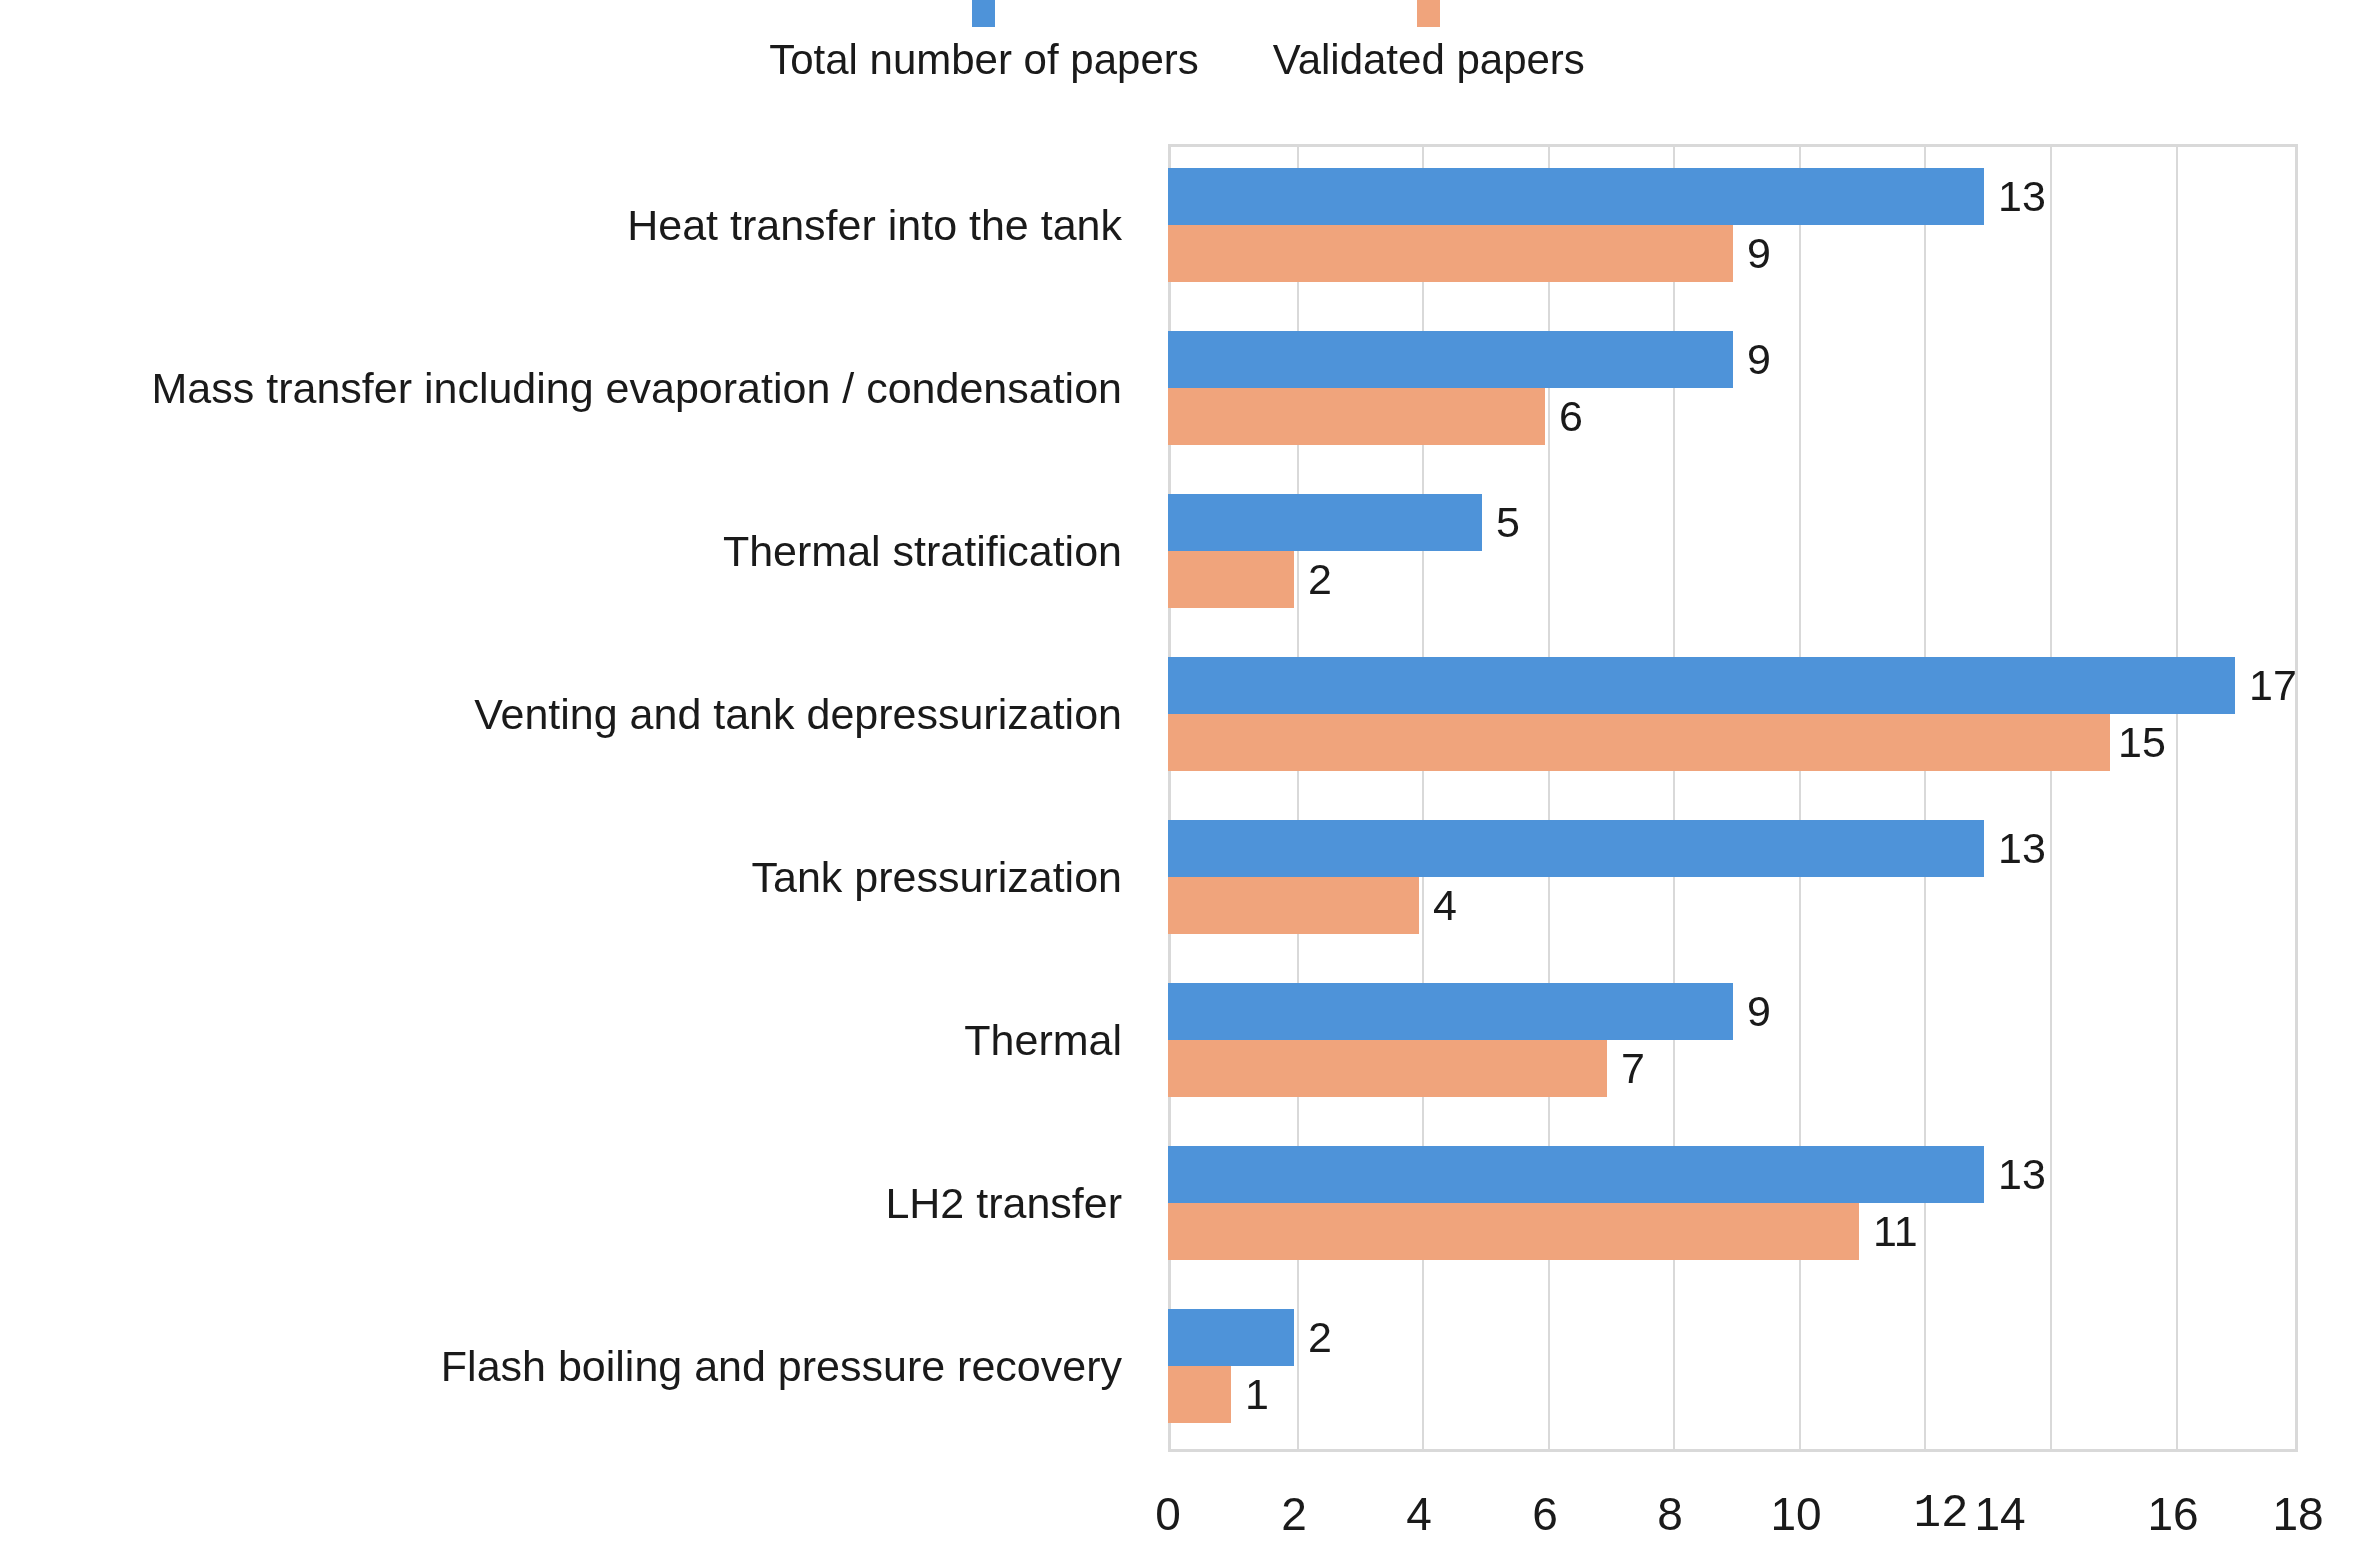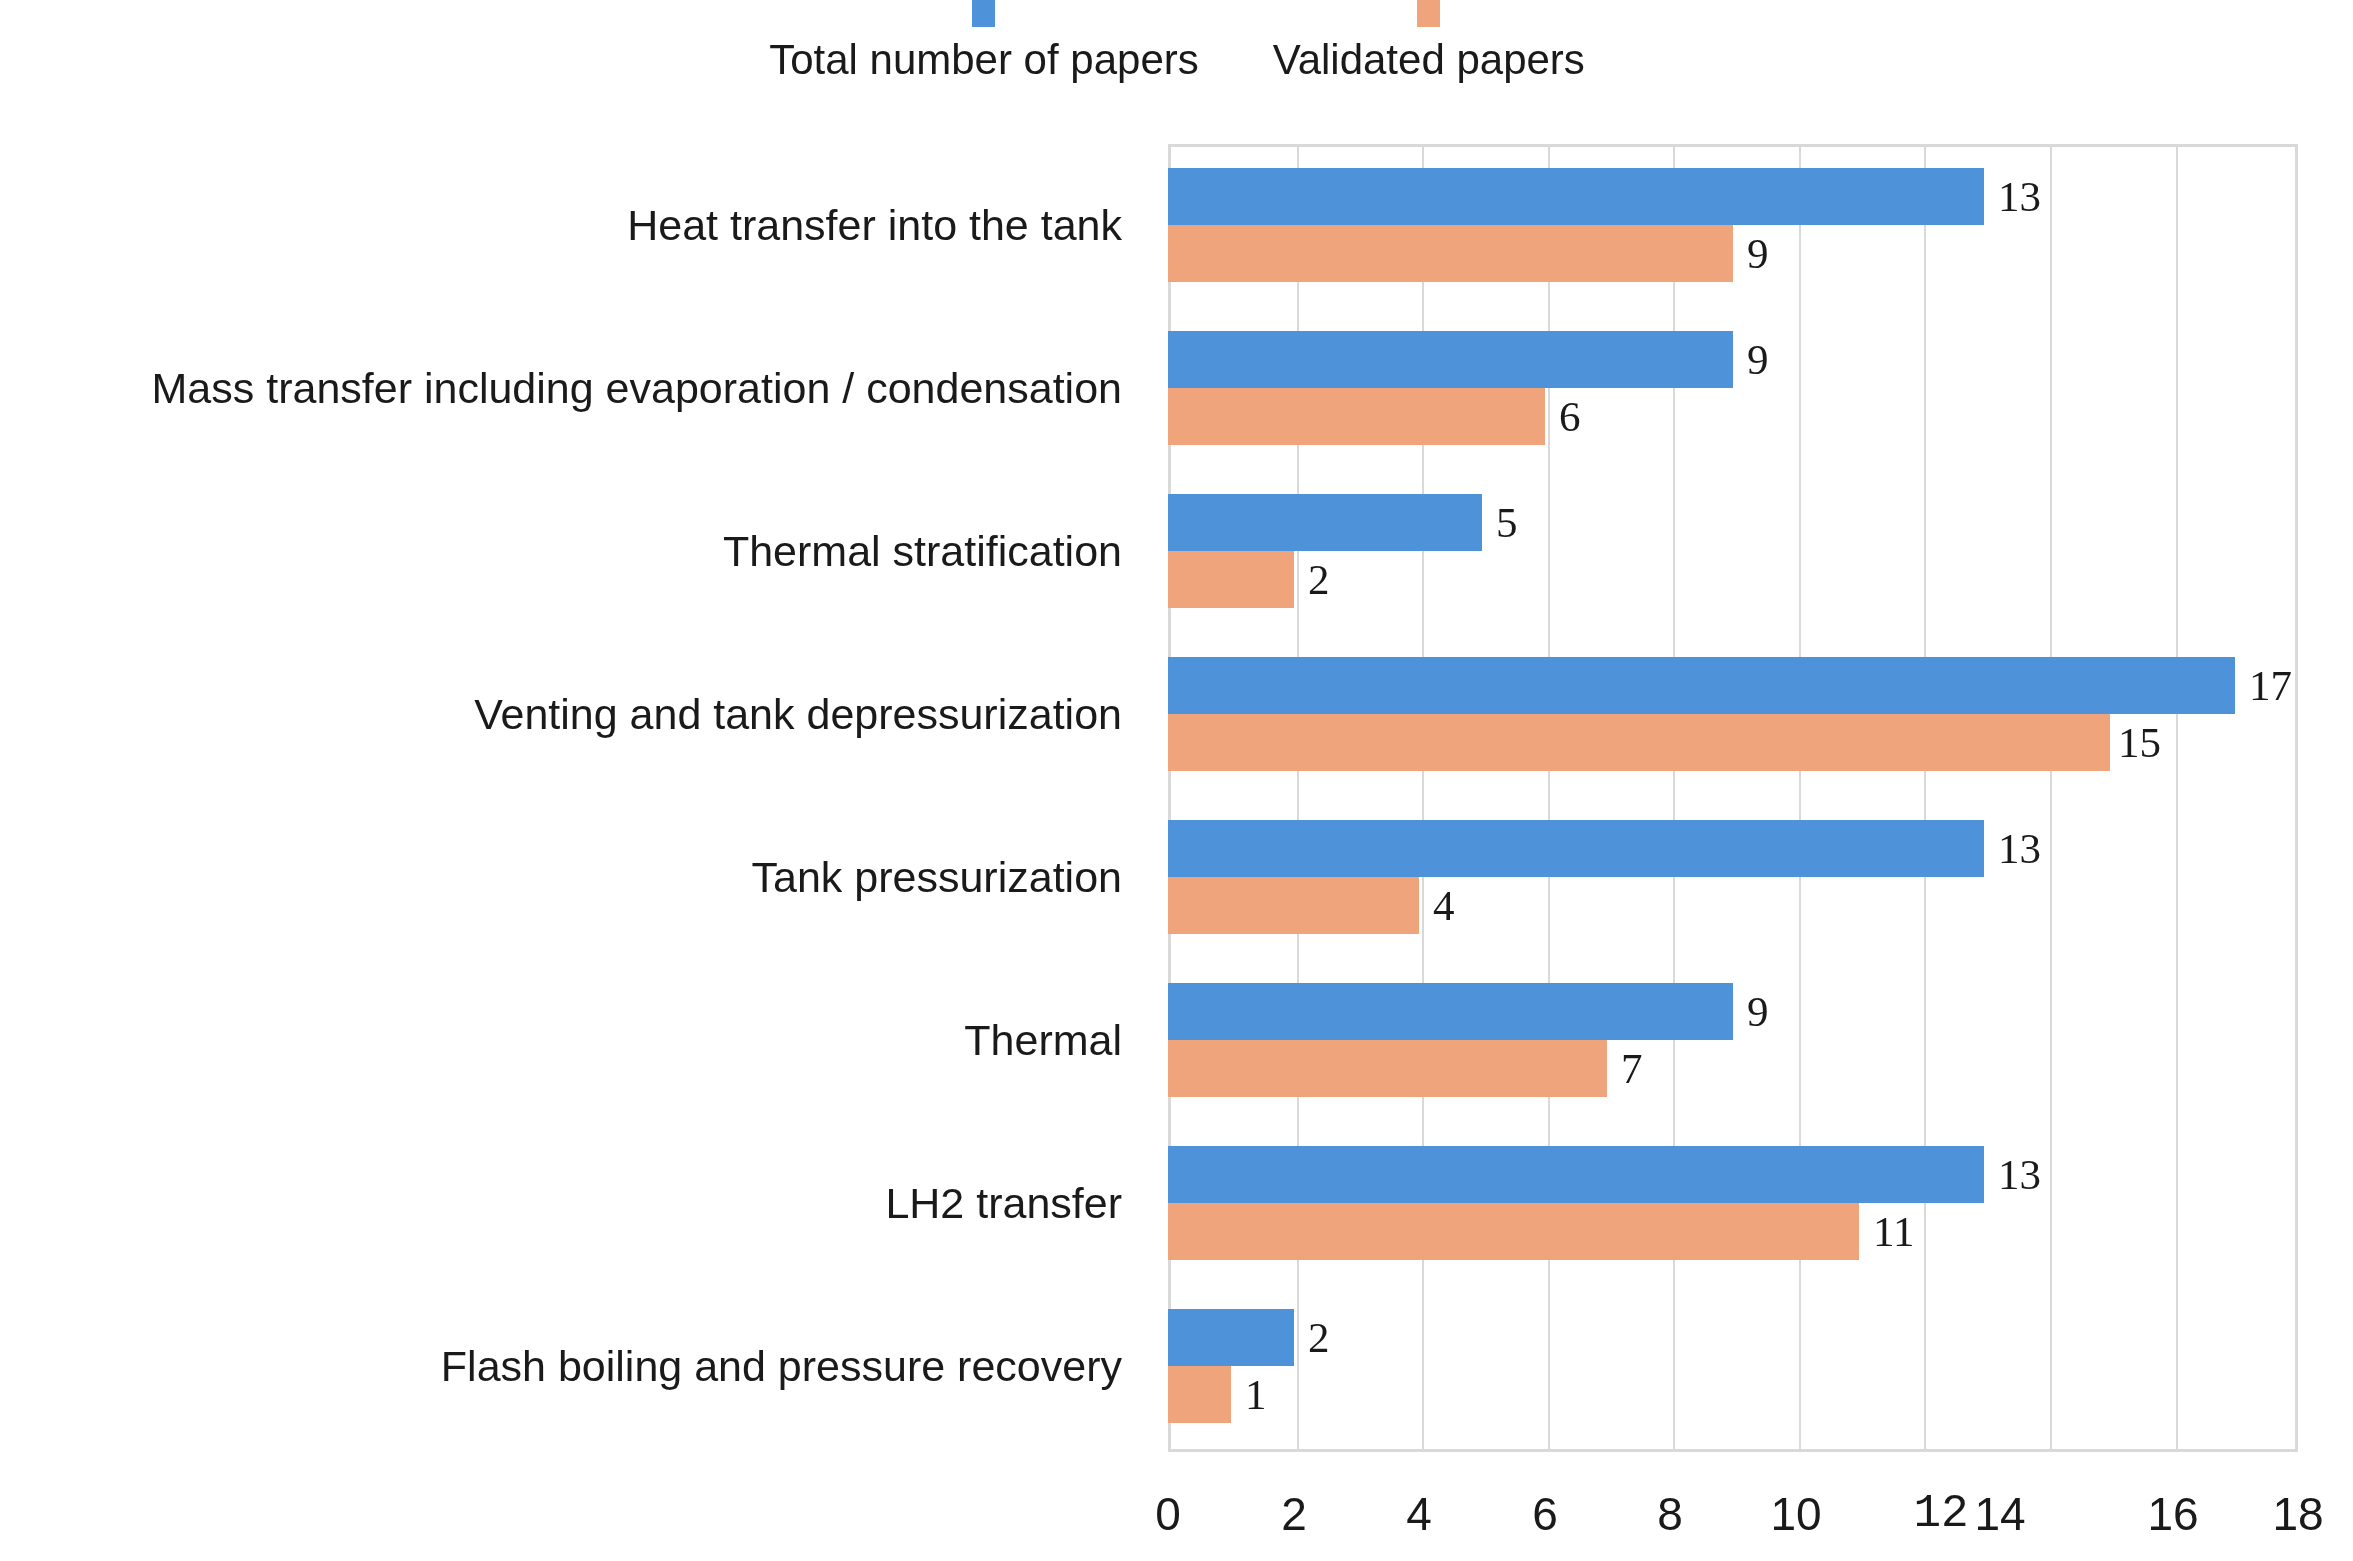--- a/index.html
+++ b/index.html
@@ -81,21 +81,20 @@
   .bar.total{ top:24px;  background:#4e93d9; }
   .bar.validated{ top:81px; background:#f0a47c; }
 
   .bar-value{
     position:absolute;
     font-size:43px;
     line-height:57px;
     color:#1a1a1a;
     white-space:nowrap;
     padding-left:14px;
-    font-family:Liberation Serif, serif;
   }
   .bar-value.total{ top:24px; }
   .bar-value.validated{ top:81px; }
 
   
   #ylabels{
     position:absolute;
     left:0; top:144px;
     width:1145px; height:1308px;
   }

